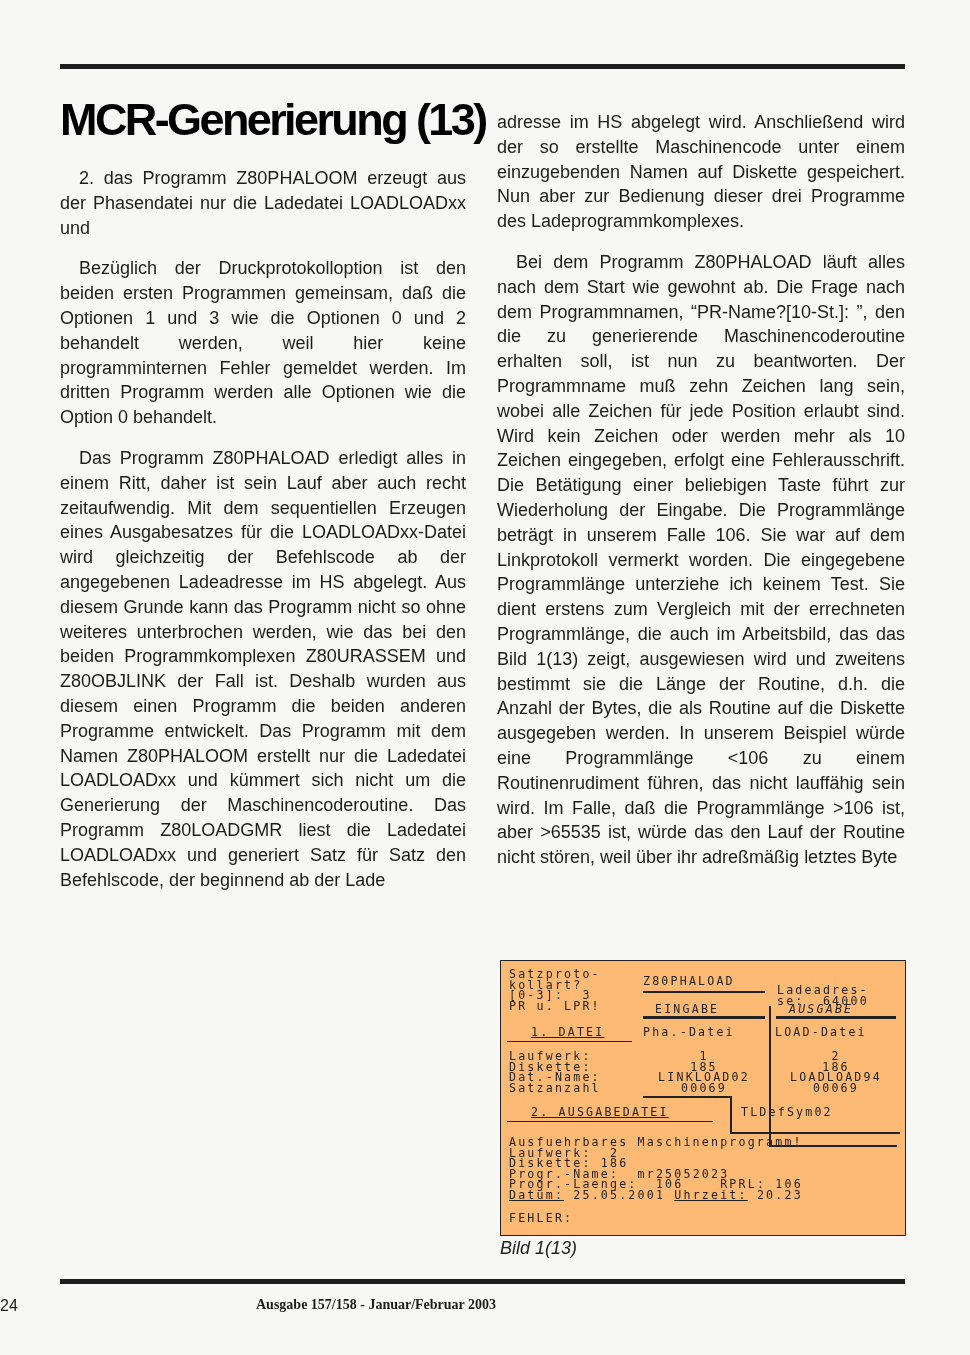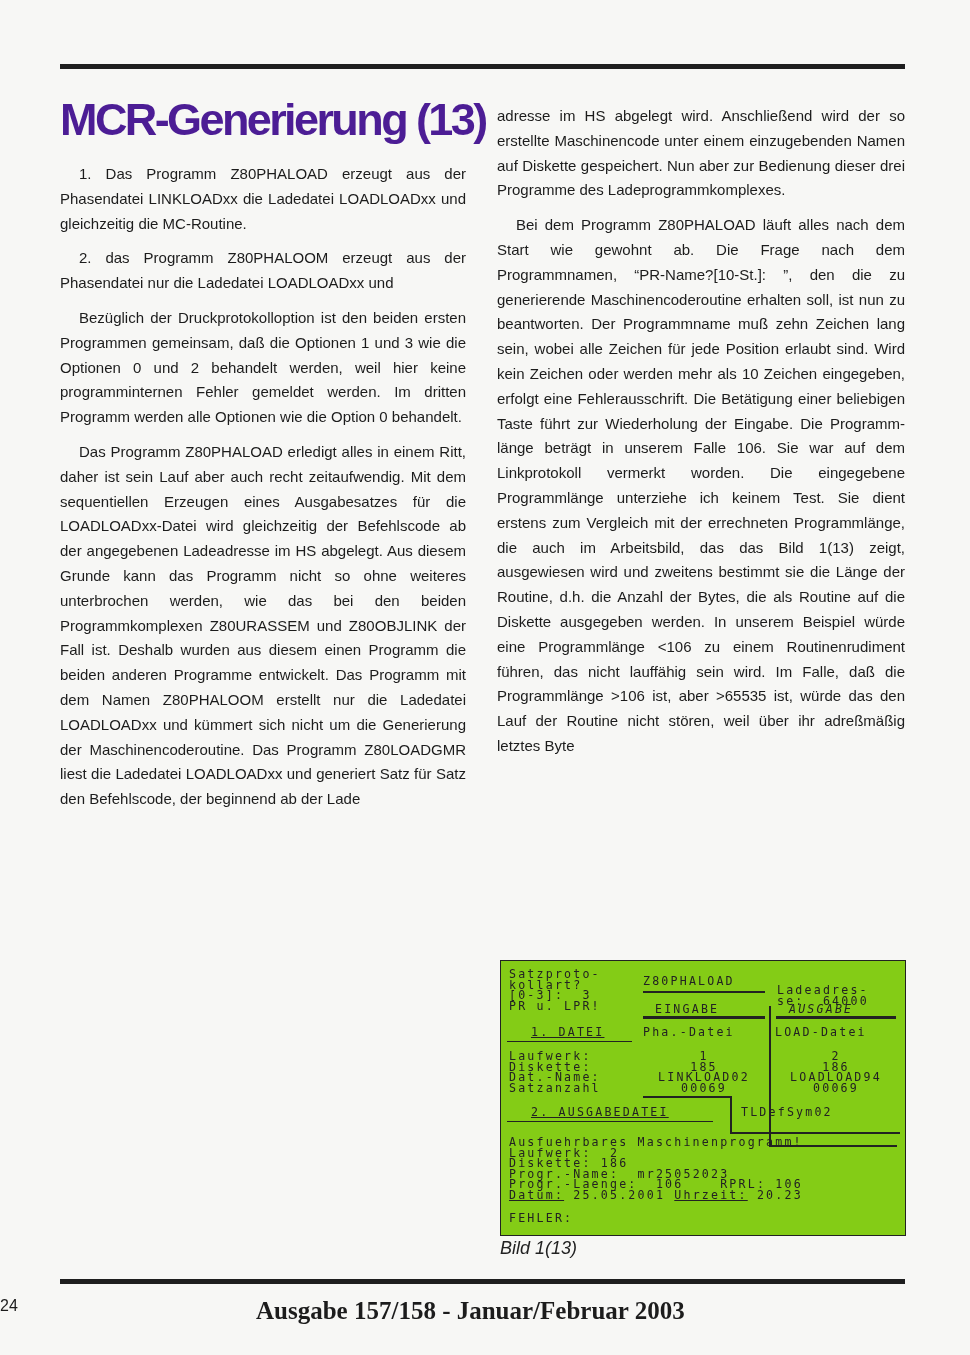--- a/index.html
+++ b/index.html
@@ -9,52 +9,51 @@
     font-family:"Liberation Sans", sans-serif;
   }
   .rule { position:absolute; left:60px; width:845px; height:5px; background:#1e1e1e; }
   .rule.top { top:64px; }
   .rule.bottom { top:1279px; }
   .col { position:absolute; top:90px; }
   .col.left { left:60px; width:406px; }
   .col.right { left:497px; width:408px; top:94px; }
   h1.title {
     margin:0 0 12px 0; font-size:45px; font-weight:bold; letter-spacing:-2.6px;
-    line-height:60px; color:#4c1d95; white-space:nowrap;
+    line-height:60px; color:#000000; white-space:nowrap;
   }
   p.para {
-    margin:10px 0 9px 0; font-size:15px; line-height:24.8px;
+    margin:16px 0 9px 0; font-size:18px; line-height:24.8px;
     text-align:justify; text-indent:19px; hyphens:manual;
   }
   .col.right p.para:first-child { text-indent:0; }
 
   
   .figure {
     position:absolute; left:500px; top:960px; width:404px; height:274px;
-    border:1.5px solid #222; background:#84cc16;
+    border:1.5px solid #222; background:#fdba74;
     font-family:"DejaVu Sans Mono", monospace; font-size:11.6px; line-height:10.6px;
     letter-spacing:2.2px; color:#222;
   }
   .fig-abs { position:absolute; white-space:pre; }
   .fig-line { position:absolute; background:#222; }
   .ul { text-decoration:underline; }
   .caption {
     position:absolute; left:500px; top:1238px; font-style:italic; font-size:18px; color:#222;text-align:right;
   }
   .footer { position:absolute; top:1297px; }
-  .footer.pub { left:256px; font-family:"Liberation Serif", serif; font-weight:bold; font-size:25px; }
+  .footer.pub { left:256px; font-family:"Liberation Serif", serif; font-weight:bold; font-size:14px; }
 </style>
 </head>
 <body>
 
 <div class="rule top"></div>
 
 <div class="col left">
   <h1 class="title">MCR-Generierung (13)</h1>
-  <p class="para">1. Das Programm Z80PHALOAD erzeugt aus der Phasendatei LINKLOADxx die Lade­datei LOADLOADxx und gleichzeitig die MC-Routine.</p>
   <p class="para">2. das Programm Z80PHALOOM erzeugt aus der Phasendatei nur die Ladedatei LOADLOADxx und</p>
   <p class="para">Bezüglich der Druckprotokolloption ist den beiden ersten Programmen gemeinsam, daß die Optionen 1 und 3 wie die Optionen 0 und 2 behandelt werden, weil hier keine programminternen Fehler gemeldet wer­den. Im dritten Programm werden alle Op­tionen wie die Option 0 behandelt.</p>
   <p class="para">Das Programm Z80PHALOAD erledigt al­les in einem Ritt, daher ist sein Lauf aber auch recht zeitaufwendig. Mit dem sequen­tiellen Erzeugen eines Ausgabesatzes für die LOADLOADxx-Datei wird gleichzeitig der Befehlscode ab der angegebenen Lade­adresse im HS abgelegt. Aus diesem Grun­de kann das Programm nicht so ohne wei­teres unterbrochen werden, wie das bei den beiden Programmkomplexen Z80URASSEM und Z80OBJLINK der Fall ist. Deshalb wur­den aus diesem einen Programm die bei­den anderen Programme entwickelt. Das Programm mit dem Namen Z80PHALOOM erstellt nur die Ladedatei LOADLOADxx und kümmert sich nicht um die Generierung der Maschinencoderoutine. Das Programm Z80LOADGMR liest die Ladedatei LOAD­LOADxx und generiert Satz für Satz den Befehlscode, der beginnend ab der Lade­</p>
 </div>
 
 <div class="col right">
   <p class="para">adresse im HS abgelegt wird. Anschließend wird der so erstellte Maschinencode unter einem einzugebenden Namen auf Diskette gespeichert. Nun aber zur Bedienung die­ser drei Programme des Ladeprogramm­komplexes.</p>
   <p class="para">Bei dem Programm Z80PHALOAD läuft alles nach dem Start wie gewohnt ab. Die Frage nach dem Programmnamen, “PR-Name?[10-St.]: ”, den die zu generierende Maschinencoderoutine erhalten soll, ist nun zu beantworten. Der Programmname muß zehn Zeichen lang sein, wobei alle Zeichen für jede Position erlaubt sind. Wird kein Zei­chen oder werden mehr als 10 Zeichen ein­gegeben, erfolgt eine Fehlerausschrift. Die Betätigung einer beliebigen Taste führt zur Wiederholung der Eingabe. Die Programm­länge beträgt in unserem Falle 106. Sie war auf dem Linkprotokoll vermerkt worden. Die eingegebene Programmlänge unterziehe ich keinem Test. Sie dient erstens zum Ver­gleich mit der errechneten Programmlänge, die auch im Arbeitsbild, das das Bild 1(13) zeigt, ausgewiesen wird und zweitens be­stimmt sie die Länge der Routine, d.h. die Anzahl der Bytes, die als Routine auf die Diskette ausgegeben werden. In unserem Beispiel würde eine Programmlänge &lt;106 zu einem Routinenrudiment führen, das nicht lauffähig sein wird. Im Falle, daß die Programmlänge &gt;106 ist, aber &gt;65535 ist, würde das den Lauf der Routine nicht stö­ren, weil über ihr adreßmäßig letztes Byte</p>
 </div>
 

